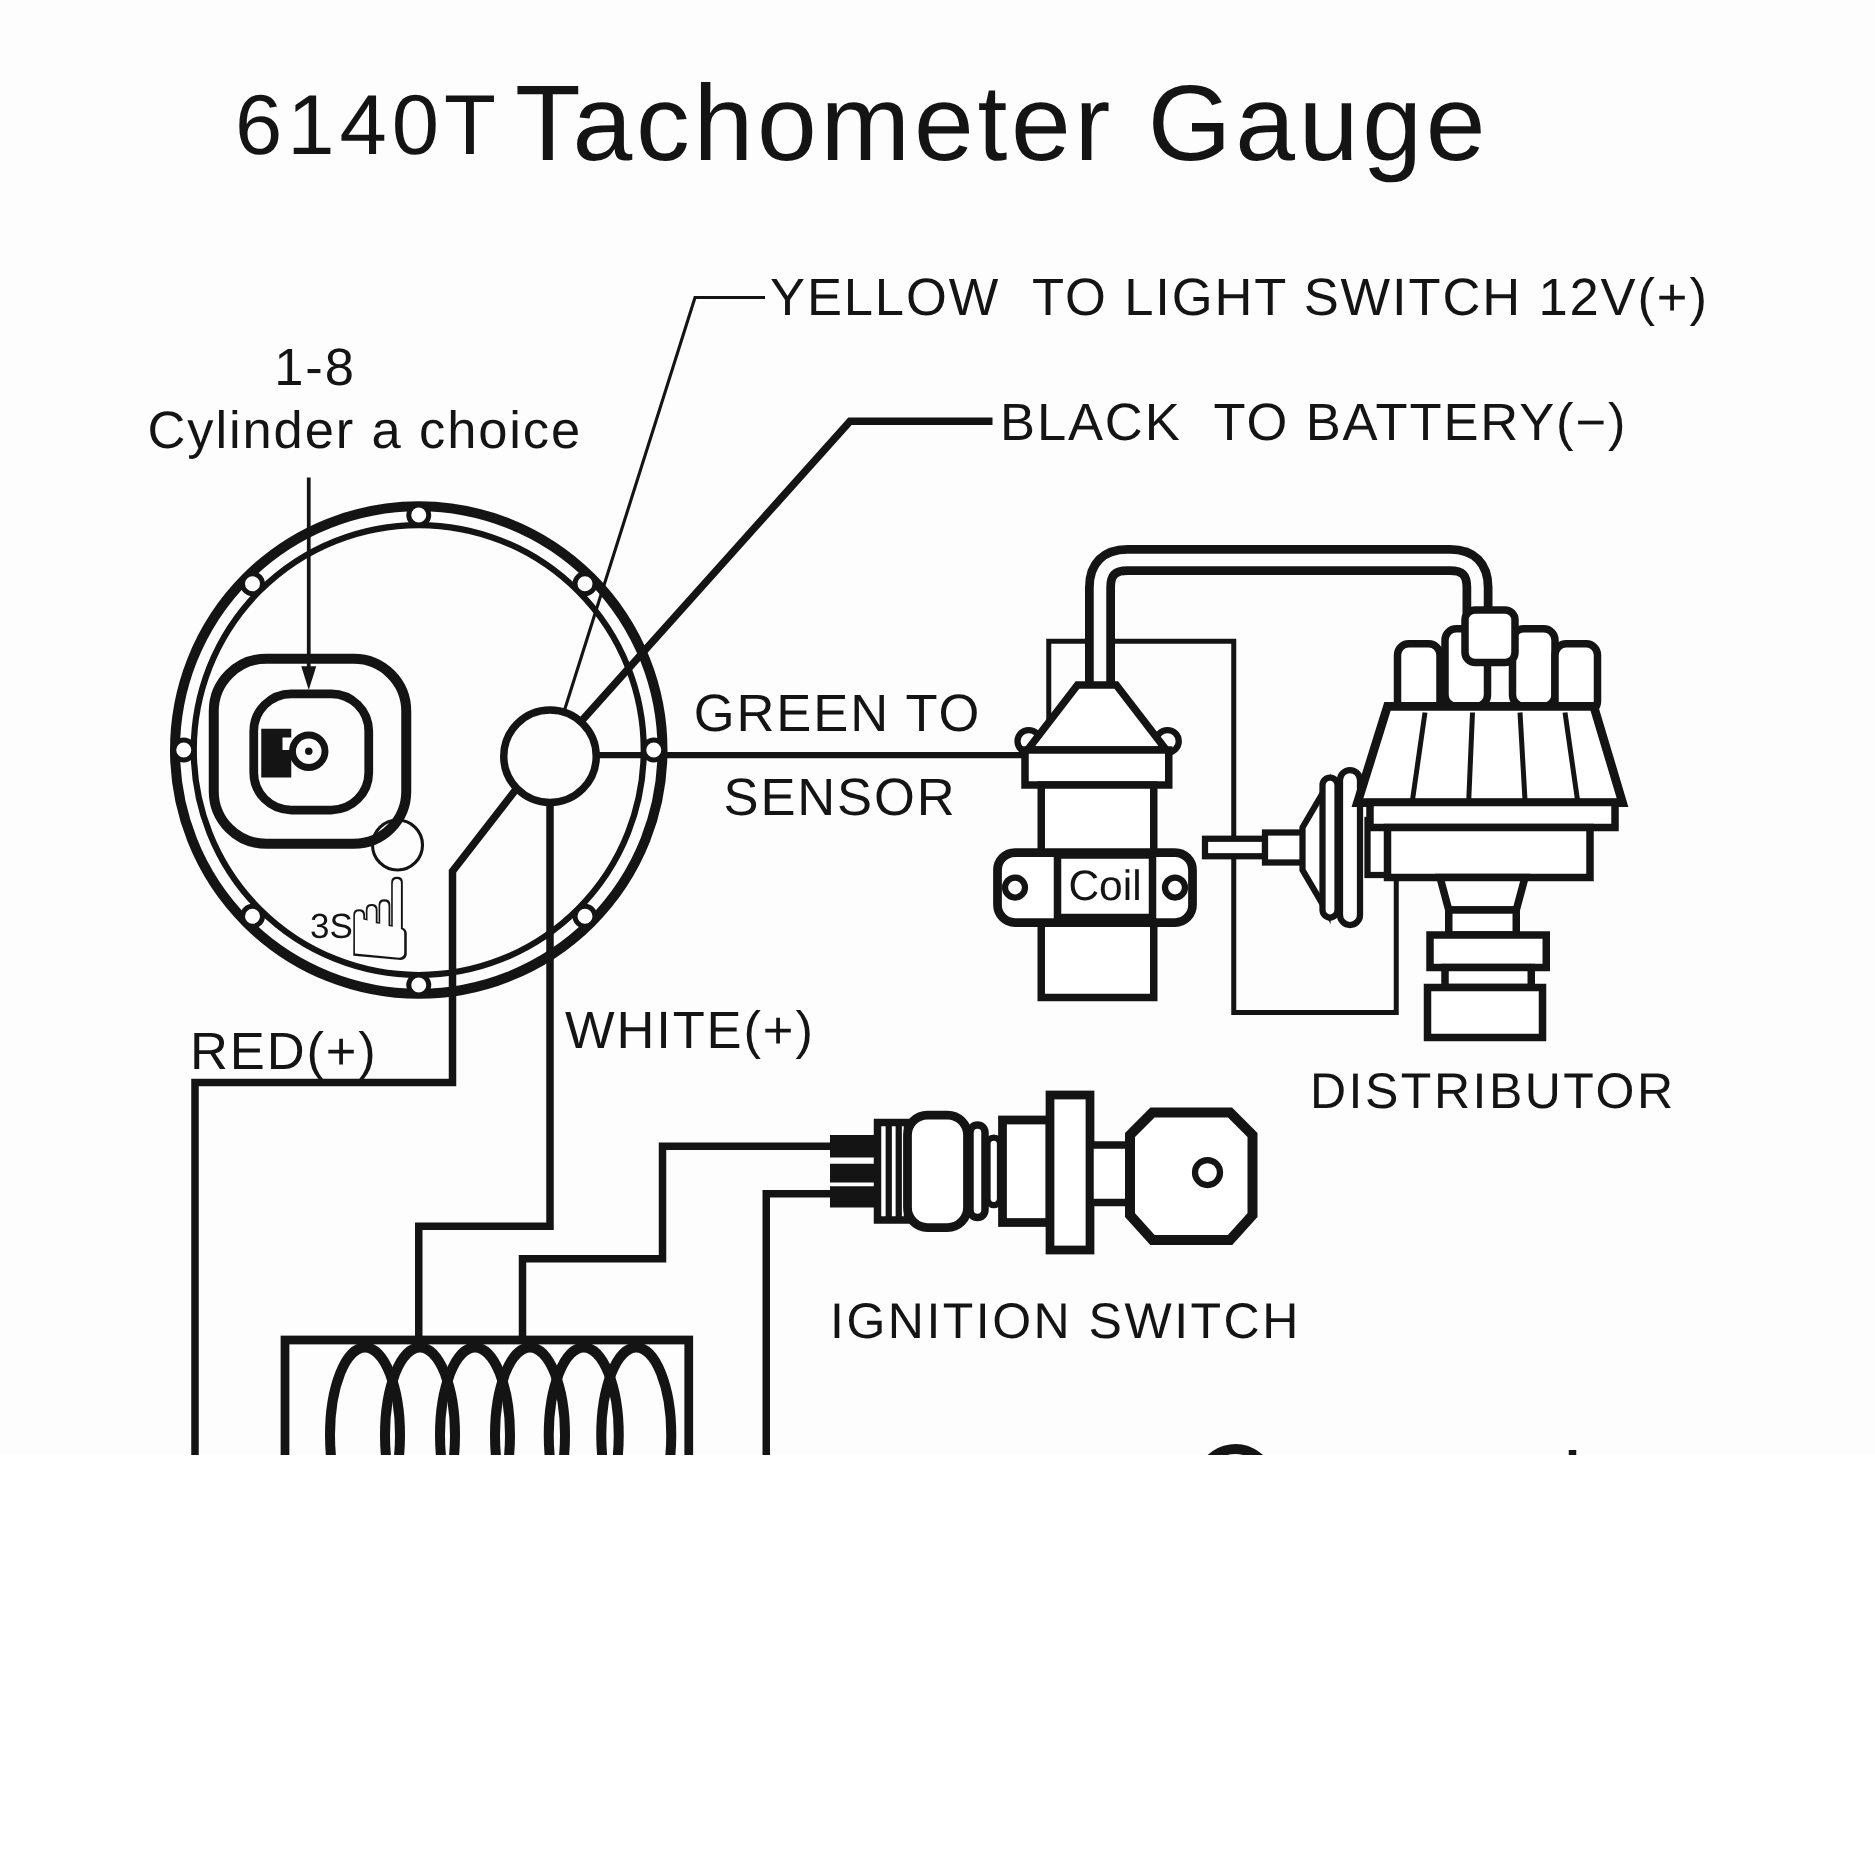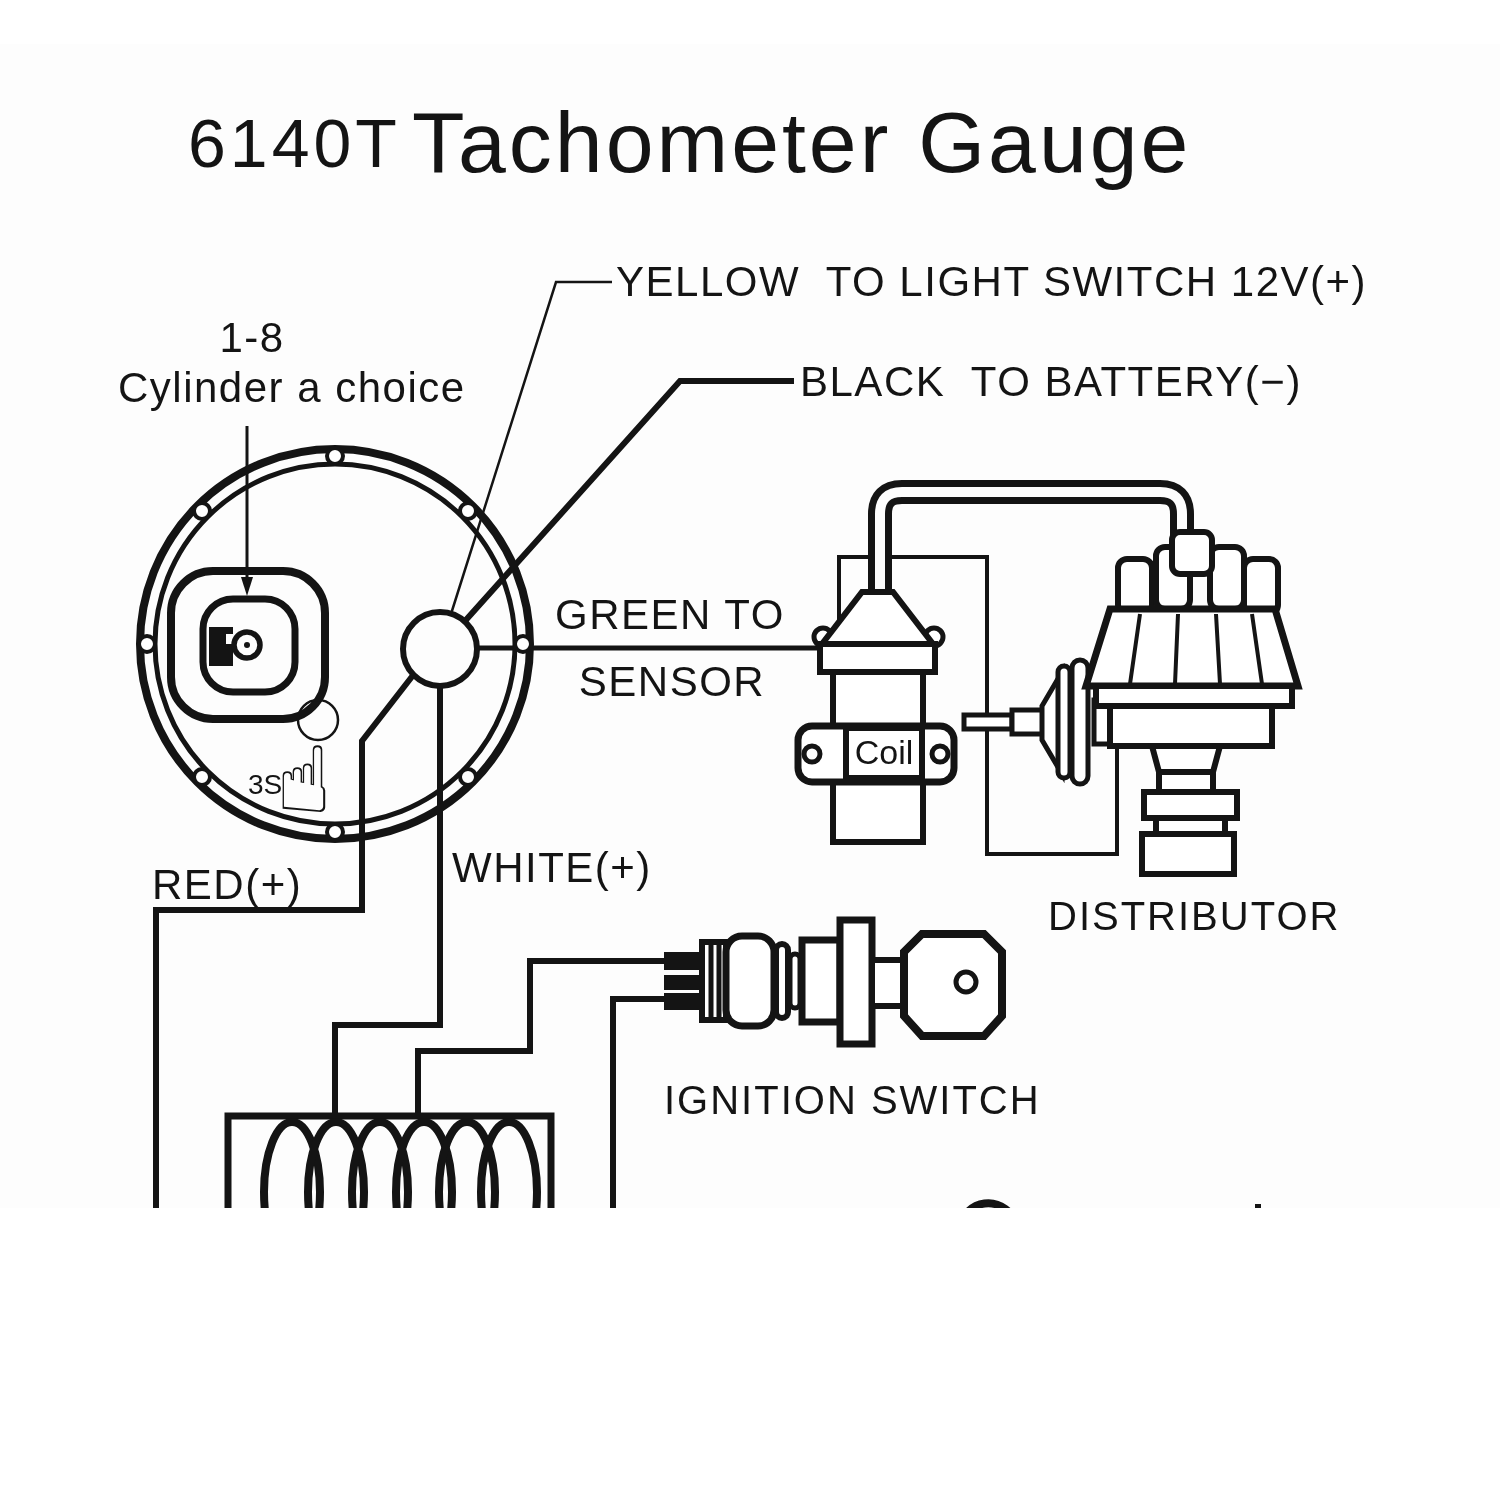--- a/index.html
+++ b/index.html
@@ -1,17 +1,17 @@
 <!DOCTYPE html>
 <html><head>
 <meta charset="utf-8">
 <style>
   html,body{margin:0;padding:0;background:#ffffff;}
   .canvas{position:relative;width:1500px;height:1164px;background:#fdfdfd;overflow:hidden;
-          font-family:"Liberation Sans","DejaVu Sans",sans-serif;margin-top:44px;}
+          font-family:"Liberation Sans","DejaVu Sans",sans-serif;}
   svg{position:absolute;left:0;top:0;}
   svg text{white-space:pre;fill:#141414;}
   .t-title-model{font-size:68px;letter-spacing:4px;}
   .t-title-main{font-size:86px;letter-spacing:3px;}
   .t-label{font-size:42px;letter-spacing:1.5px;}
   .t-label-sm{font-size:40px;letter-spacing:2px;}
   .t-coil{font-size:34px;}
   .t-3s{font-size:28px;}
   .t-plus{font-size:44px;}
   .t-minus{font-size:52px;}

